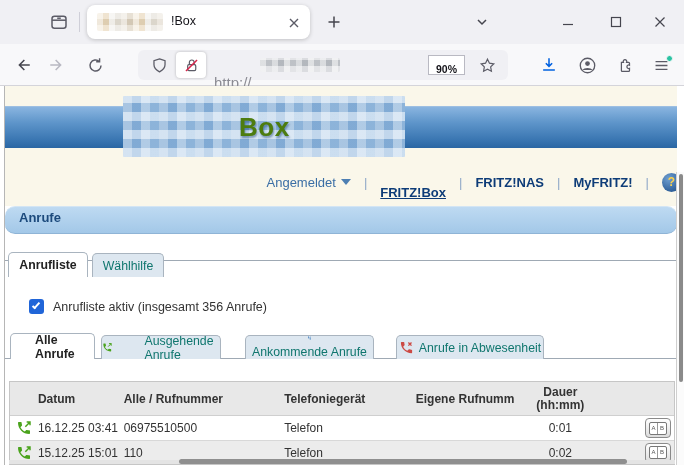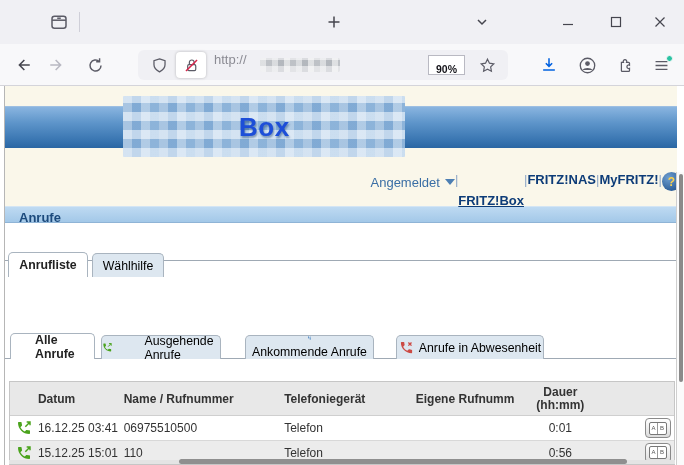--- a/index.html
+++ b/index.html
@@ -39,21 +39,21 @@
   .toolbar { position:absolute; left:0; top:44px; width:684px; height:42px; background:#f8f8fa;
     border-bottom:1px solid #d4d4da; }
   .nav-back { left:8px; top:50px; width:30px; height:30px; color:#45454e; }
   .nav-fwd { left:42px; top:50px; width:30px; height:30px; color:#b8b8c2; }
   .nav-reload { left:80px; top:50px; width:30px; height:30px; }
   .urlbar { position:absolute; left:138px; top:50px; width:370px; height:30px; background:#f0f0f4;
     border-radius:6px; }
   .shield { left:146px; top:53px; width:26px; height:24px; }
   .lockbox { position:absolute; left:176px; top:52px; width:30px; height:26px; background:#fff;
     border-radius:4px; box-shadow:0 0 3px rgba(0,0,0,.25); display:flex; align-items:center; justify-content:center; }
-  .scheme { position:absolute; left:214px; top:52px; font-size:13px; color:#8b8b93; }
+  .scheme { position:absolute; left:214px; top:74px; font-size:15px; color:#8b8b93; }
   .url-pix { left:260px; top:58px; width:80px; height:14px; border-radius:2px; }
   .zoom-badge { position:absolute; left:428px; top:55px; height:20px; padding:4px 7px; background:#fff;
     border:1px solid #b9b9c2; border-radius:0; font-size:10.5px; font-weight:bold; color:#15141a;
     line-height:18px; }
   .star { left:474px; top:53px; width:26px; height:24px; }
   .dl { left:534px; top:51px; width:30px; height:28px; color:#0061e0; }
   .account { left:572px; top:51px; width:30px; height:28px; }
   .puzzle { left:610px; top:51px; width:30px; height:28px; }
   .menu { left:646px; top:51px; width:30px; height:28px; }
   .menu-dot { position:absolute; right:3px; top:4px; width:7px; height:7px; border-radius:50%;
@@ -62,46 +62,46 @@
   
   .page { position:absolute; left:0; top:86px; width:684px; height:379px; background:#fff; }
   .container { position:absolute; left:4px; top:0; width:672px; height:379px;
     border-left:1px solid #b6b6b6; background:#fff; }
   .cream-top { position:absolute; left:0; top:0; width:672px; height:20px; background:#faf7ea; }
   .banner { position:absolute; left:0; top:20px; width:672px; height:42px;
     background:linear-gradient(180deg,#8ab5e0 0%,#5e95ca 38%,#3a76b2 80%,#2a66a3 100%);
     border-top:1px solid #9dbfe2; }
   .logo-blur { left:118px; top:10px; width:282px; height:61px; z-index:3; border-radius:1px; }
   .logo-text { position:absolute; left:234px; top:26px; z-index:4; font-size:26px; font-weight:800;
-    color:#1d4ed8; letter-spacing:.5px; text-shadow:1px 2px 2px rgba(20,60,110,.45); }
+    color:#4d7c0f; letter-spacing:.5px; text-shadow:1px 2px 2px rgba(20,60,110,.45); }
   .cream-nav { position:absolute; left:0; top:62px; width:672px; height:58px; background:#faf7ea; }
-  .topnav { position:absolute; right:-5px; top:86px; height:20px; display:flex; 
-    font-size:13px; white-space:nowrap; z-index:2; }
+  .topnav { position:absolute; right:-5px; top:86px; height:20px; display:flex; align-items:center;
+    gap:13px; font-size:13px; white-space:nowrap; z-index:2; }
   .session { color:#3a6ea5; display:flex; align-items:center; gap:5px; cursor:pointer; background:none; border:none; font-size:13px; font-family:inherit; }
   .caret { width:0; height:0; border-left:5px solid transparent; border-right:5px solid transparent;
     border-top:6px solid #4d7fb3; display:inline-block; }
   .nav-sep { color:#8fa8c8; font-size:13px; }
   .portal-link { color:#0d3c78; font-weight:bold; text-decoration:none; }
   .portal-link.active { text-decoration:underline;margin-top:21px; }
   .help-circle { width:19px; height:19px; border-radius:50%;
     background:radial-gradient(circle at 35% 30%, #6f9fd0, #2c5d97 75%);
     color:#ffd24a; font-weight:bold; font-size:12px; display:flex; align-items:center;
     justify-content:center; border:none; cursor:pointer; }
 
-  .section-bar { position:absolute; left:0; top:120px; width:672px; height:17px;
+  .section-bar { position:absolute; left:0; top:120px; width:672px; height:28px;
     background:linear-gradient(180deg,#bedaf2 0%,#a3c8e8 100%);
     border-top:1px solid #d3e5f4; border-bottom:1px solid #8fb4d6;
-    font-size:13px; font-weight:bold; color:#1c4a7c; line-height:22px; padding-left:14px; }
+    font-size:13px; font-weight:bold; color:#1c4a7c; line-height:22px; padding-left:14px;border-radius:10px; }
 
   .tabrow { position:absolute; left:0; width:672px; border-bottom:1px solid #9fa9b4; }
   .tabrow1 { top:150px; height:25px; }
   .tabrow2 { top:247px; height:26px; }
   .ftab { position:absolute; display:flex; align-items:center; justify-content:center; gap:5px;
     border:1px solid #a9b4bf; border-bottom:none; border-radius:5px 5px 0 0;
-    background:#dde7f0; color:#000000; font-size:12.3px; cursor:pointer; }
+    background:#dde7f0; color:#0f766e; font-size:12.3px; cursor:pointer; }
   .tabrow1 .ftab { top:1px; height:24px;margin-top:16px; }
   .tabrow2 .ftab { top:2px; height:24px; }
   .ftab.active { background:#fff; color:#222; font-weight:bold; z-index:2; top:0; }
   .tabrow1 .ftab.active { height:25px; }
   .tabrow2 .ftab.active { height:26px;padding-left:24px; }
 
   .desc { position:absolute; left:3px; top:188px; font-size:12.5px; color:#3c3c3c; }
   .chk-row { position:absolute; left:24px; top:213px; display:flex; align-items:center; gap:9px; cursor:pointer; }
   .checkbox { width:15px; height:15px; background:#2065d8; border-radius:3px; position:relative; display:inline-block; }
   .checkbox .check { position:absolute; left:5px; top:2px; width:4px; height:8px;
@@ -147,20 +147,29 @@
 
 <div class="tabstrip">
   <button class="chrome-btn fxview">
     <svg width="20" height="20" viewBox="0 0 20 20" fill="none" stroke="#5b5b66" stroke-width="1.5">
       <rect x="3" y="4.2" width="14" height="12" rx="2.5"></rect>
       <path d="M3 8.2 h14"></path>
         <path d="M8.2 6.2 h3.6"></path>
     </svg>
   </button>
   <div class="tab-sep"></div>
+  <div class="tab">
+    <span class="pix pix-tan tab-fav"></span>
+    <span class="tab-title">!Box</span>
+    <button class="chrome-btn tab-close">
+      <svg width="12" height="12" viewBox="0 0 12 12" stroke="#5b5b66" stroke-width="1.4">
+          <path d="M2 2 L10 10 M10 2 L2 10"></path>
+        </svg>
+    </button>
+  </div>
   <button class="chrome-btn newtab">
     <svg width="14" height="14" viewBox="0 0 14 14" stroke="#45454e" stroke-width="1.5">
         <path d="M7 1.5 V12.5 M1.5 7 H12.5"></path>
       </svg>
   </button>
   <button class="chrome-btn tablist">
     <svg width="14" height="14" viewBox="0 0 14 14" fill="none" stroke="#45454e" stroke-width="1.5">
         <path d="M3 5 l4 4 4-4"></path>
       </svg>
   </button>
@@ -267,20 +276,26 @@
     </div>
 
     <div class="section-bar">Anrufe</div>
 
     <div class="tabrow tabrow1">
       <div class="ftab active" style="left:3px;width:80px;">Anrufliste</div>
       <div class="ftab" style="left:87px;width:72px;">Wählhilfe</div>
     </div>
 
 
+    <label class="chk-row">
+      <span class="checkbox">
+          <span class="check"></span>
+        </span>
+      <span class="chk-label">Anrufliste aktiv (insgesamt 356 Anrufe)</span>
+    </label>
 
     <div class="tabrow tabrow2">
       <div class="ftab active" style="left:5px;width:85px;">
         <span>Alle Anrufe</span>
       </div>
       <div class="ftab" style="left:96px;width:120px;gap:32px;">
         <svg width="15" height="15" viewBox="0 0 24 24">
           <path d="M6.62 10.79c1.44 2.83 3.76 5.14 6.59 6.59l2.2-2.21c.27-.27.67-.36 1.02-.24 1.12.37 2.33.57 3.57.57.55 0 1 .45 1 1V20c0 .55-.45 1-1 1-9.39 0-17-7.61-17-17 0-.55.45-1 1-1h3.5c.55 0 1 .45 1 1 0 1.25.2 2.45.57 3.57.11.35.03.74-.25 1.02l-2.2 2.2z" fill="#4aa31c"></path>
           <path fill="none" stroke-width="2.2" d="M14 10 L21 3 M16 3 h5 v5" stroke="#4aa31c"></path>
         </svg>
@@ -299,21 +314,21 @@
           <path fill="none" stroke-width="2.2" d="M15 4 l5 5 M20 4 l-5 5" stroke="#cc4a44"></path>
         </svg>
         <span>Anrufe in Abwesenheit</span>
       </div>
     </div>
 
     <div class="calltable">
       <div class="trow thead">
         <div class="c-icon"></div>
         <div class="c-datum">Datum</div>
-        <div class="c-name">Name / Rufnummer</div>
+        <div class="c-name">Alle / Rufnummer</div>
         <div class="c-device">Telefoniegerät</div>
         <div class="c-own">Eigene Rufnummer</div>
         <div class="c-dauer dauer-2l">
           <span>Dauer</span><br>
           <span>(hh:mm)</span>
         </div>
         <div class="c-book"></div>
       </div>
 
       <div class="trow drow">
@@ -346,21 +361,21 @@
             <path d="M6.62 10.79c1.44 2.83 3.76 5.14 6.59 6.59l2.2-2.21c.27-.27.67-.36 1.02-.24 1.12.37 2.33.57 3.57.57.55 0 1 .45 1 1V20c0 .55-.45 1-1 1-9.39 0-17-7.61-17-17 0-.55.45-1 1-1h3.5c.55 0 1 .45 1 1 0 1.25.2 2.45.57 3.57.11.35.03.74-.25 1.02l-2.2 2.2z" fill="#4aa31c"></path>
             <path fill="none" stroke-width="2.2" d="M14 10 L21 3 M16 3 h5 v5" stroke="#4aa31c"></path>
           </svg>
         </div>
         <div class="c-datum">15.12.25 15:01</div>
         <div class="c-name">110</div>
         <div class="c-device">Telefon</div>
         <div class="c-own">
             <span class="pix pix-gray own-pix"></span>
           </div>
-        <div class="c-dauer">0:56</div>
+        <div class="c-dauer">0:02</div>
         <div class="c-book">
           <button class="book-btn">
             <span class="book">
                 <span class="bpage a"></span>
                 <span class="bpage b"></span>
               </span>
           </button>
         </div>
       </div>
     </div>

